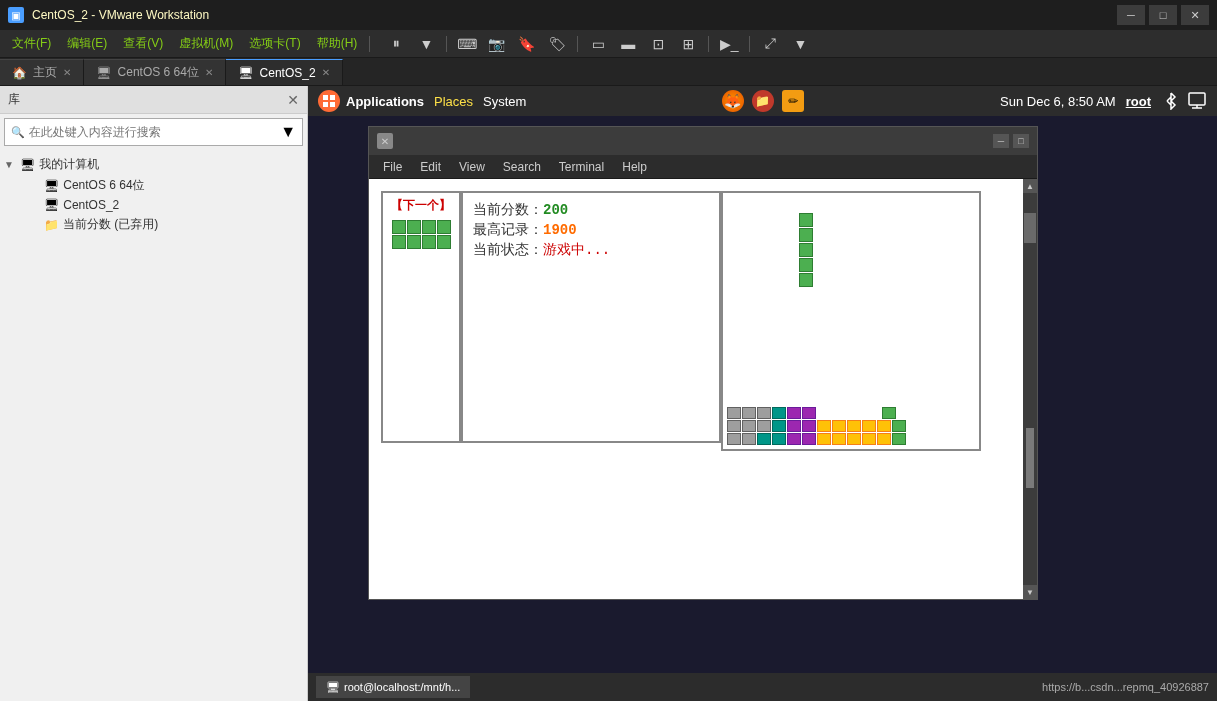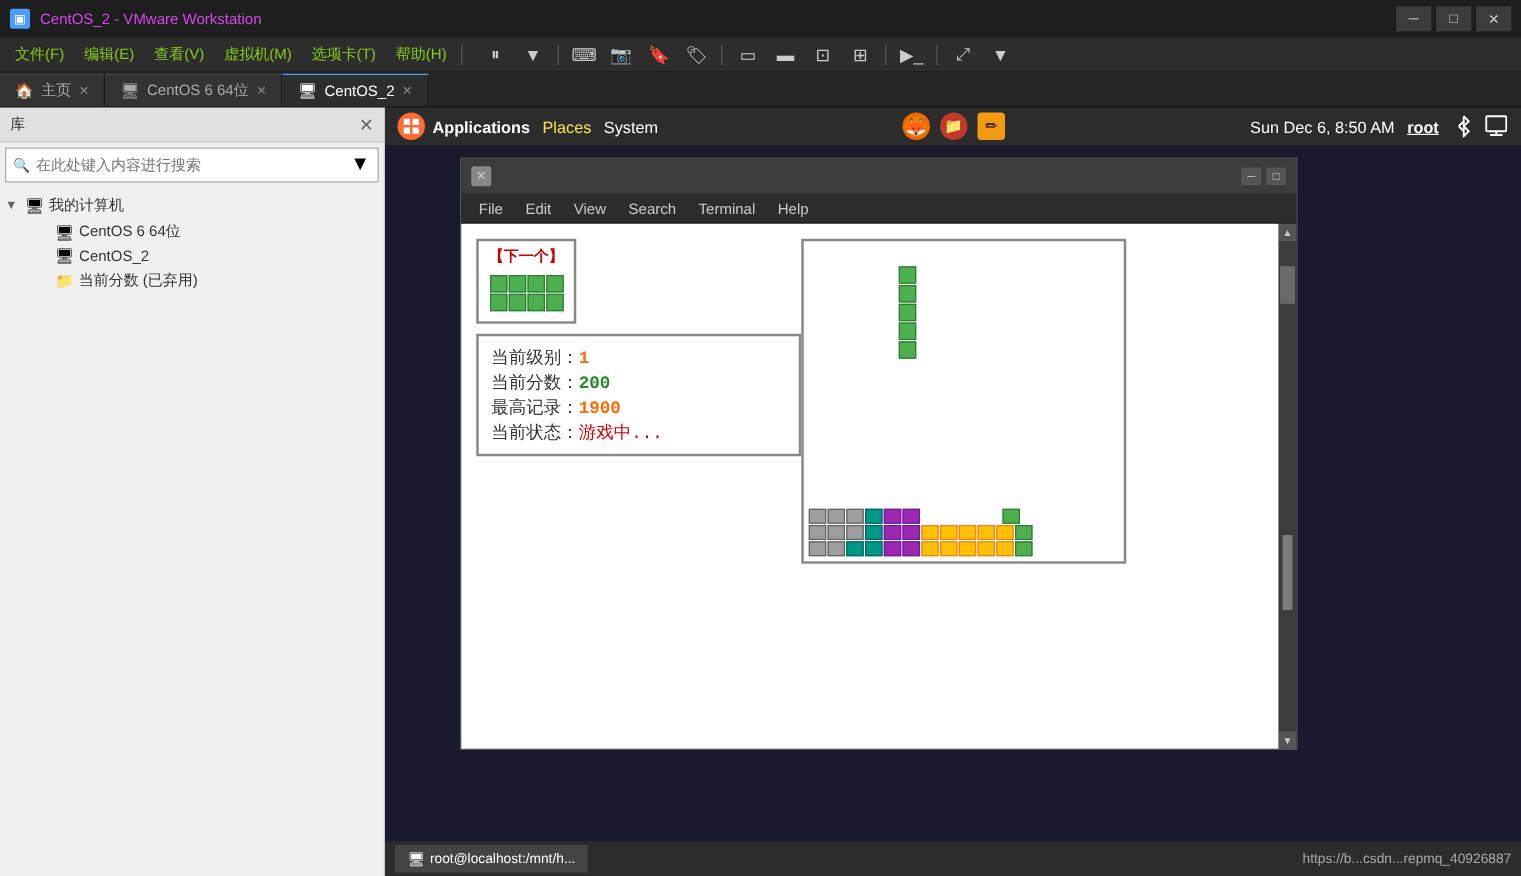--- a/index.html
+++ b/index.html
@@ -6,21 +6,21 @@
     body { width: 1217px; height: 701px; overflow: hidden; font-family: 'Microsoft YaHei', Arial, sans-serif; background: #1a1a2e; }
 
     
     .vmware-window { width: 1217px; height: 701px; display: flex; flex-direction: column; background: #2d2d2d; }
 
     
     .title-bar { height: 30px; background: #1e1e1e; display: flex; align-items: center; justify-content: space-between; padding: 0 8px; flex-shrink: 0; }
     .title-bar-left { display: flex; align-items: center; gap: 8px; }
     .title-bar-icon { width: 16px; height: 16px; background: #4a9eff; border-radius: 2px; display: flex; align-items: center; justify-content: center; }
     .title-bar-icon::before { content: '▣'; color: white; font-size: 10px; }
-    .title-bar-title { color: #d946ef; font-size: 12px; }
+    .title-bar-title { color: #fef9c3; font-size: 12px; }
     .title-bar-controls { display: flex; gap: 4px; }
     .title-btn { width: 28px; height: 20px; background: #3c3c3c; border: none; color: #ccc; cursor: pointer; font-size: 11px; display: flex; align-items: center; justify-content: center; }
 
     
     .menu-bar { height: 28px; background: #2d2d2d; display: flex; align-items: center; padding: 0 4px; border-bottom: 1px solid #1a1a1a; flex-shrink: 0; }
     .menu-item { color: #84cc16; font-size: 12px; padding: 2px 8px; cursor: pointer; white-space: nowrap; }
     .menu-separator { width: 1px; height: 16px; background: #555; margin: 0 4px; }
     .toolbar-group { display: flex; align-items: center; gap: 2px; margin-left: 8px; }
     .toolbar-btn { width: 28px; height: 24px; background: transparent; border: none; color: #ccc; cursor: pointer; display: flex; align-items: center; justify-content: center; font-size: 14px; }
 
@@ -95,21 +95,21 @@
     .game-info-row span.value-state { color: #cc0000; }
 
     .next-piece-area { border: 2px solid #888; padding: 4px; margin-bottom: 8px; background: #fff; width: 80px; text-align: center; }
     .next-label { font-size: 12px; color: #cc0000; margin-bottom: 2px; font-weight: bold; }
 
     
     .tetris-board { border: 2px solid #888; background: #fff; width: 260px; height: 260px; position: relative; overflow: hidden; }
 
     
     .game-panel { display: flex; gap: 0; padding: 4px; }
-    .game-left { display: flex; flex-direction: column; }
+    .game-left { display: flex; }
     .game-right { flex: 1; }
 
     
     .gnome-bottom { position: absolute; bottom: 0; left: 0; right: 0; height: 28px; background: #2c2c2c; display: flex; align-items: center; padding: 0 8px; gap: 4px; }
     .taskbar-item { height: 22px; background: #444; padding: 0 10px; display: flex; align-items: center; gap: 4px; cursor: pointer; color: #fff; font-size: 11px; }
     .taskbar-right { margin-left: auto; display: flex; align-items: center; gap: 8px; }
     .taskbar-url { color: #aaa; font-size: 11px; }
   </style>
 </head>
 <body>
@@ -297,23 +297,20 @@
                       <div style="width:14px;height:14px;background:#4caf50;border:1px solid #2e7d32;"></div>
                       <div style="width:14px;height:14px;background:#4caf50;border:1px solid #2e7d32;"></div>
                       <div style="width:14px;height:14px;background:#4caf50;border:1px solid #2e7d32;"></div>
                       <div style="width:14px;height:14px;background:#4caf50;border:1px solid #2e7d32;"></div>
                     </div>
                   </div>
                 </div>
 
                 <div class="game-info">
                   <div class="game-info-row">
-                    <span class="label">当前级别：</span><span class="value">1</span>
-                  </div>
-                  <div class="game-info-row">
                     <span class="label">当前分数：</span><span class="value-green">200</span>
                   </div>
                   <div class="game-info-row">
                     <span class="label">最高记录：</span><span class="value">1900</span>
                   </div>
                   <div class="game-info-row">
                     <span class="label">当前状态：</span><span class="value-state">游戏中...</span>
                   </div>
                 </div>
               </div>

